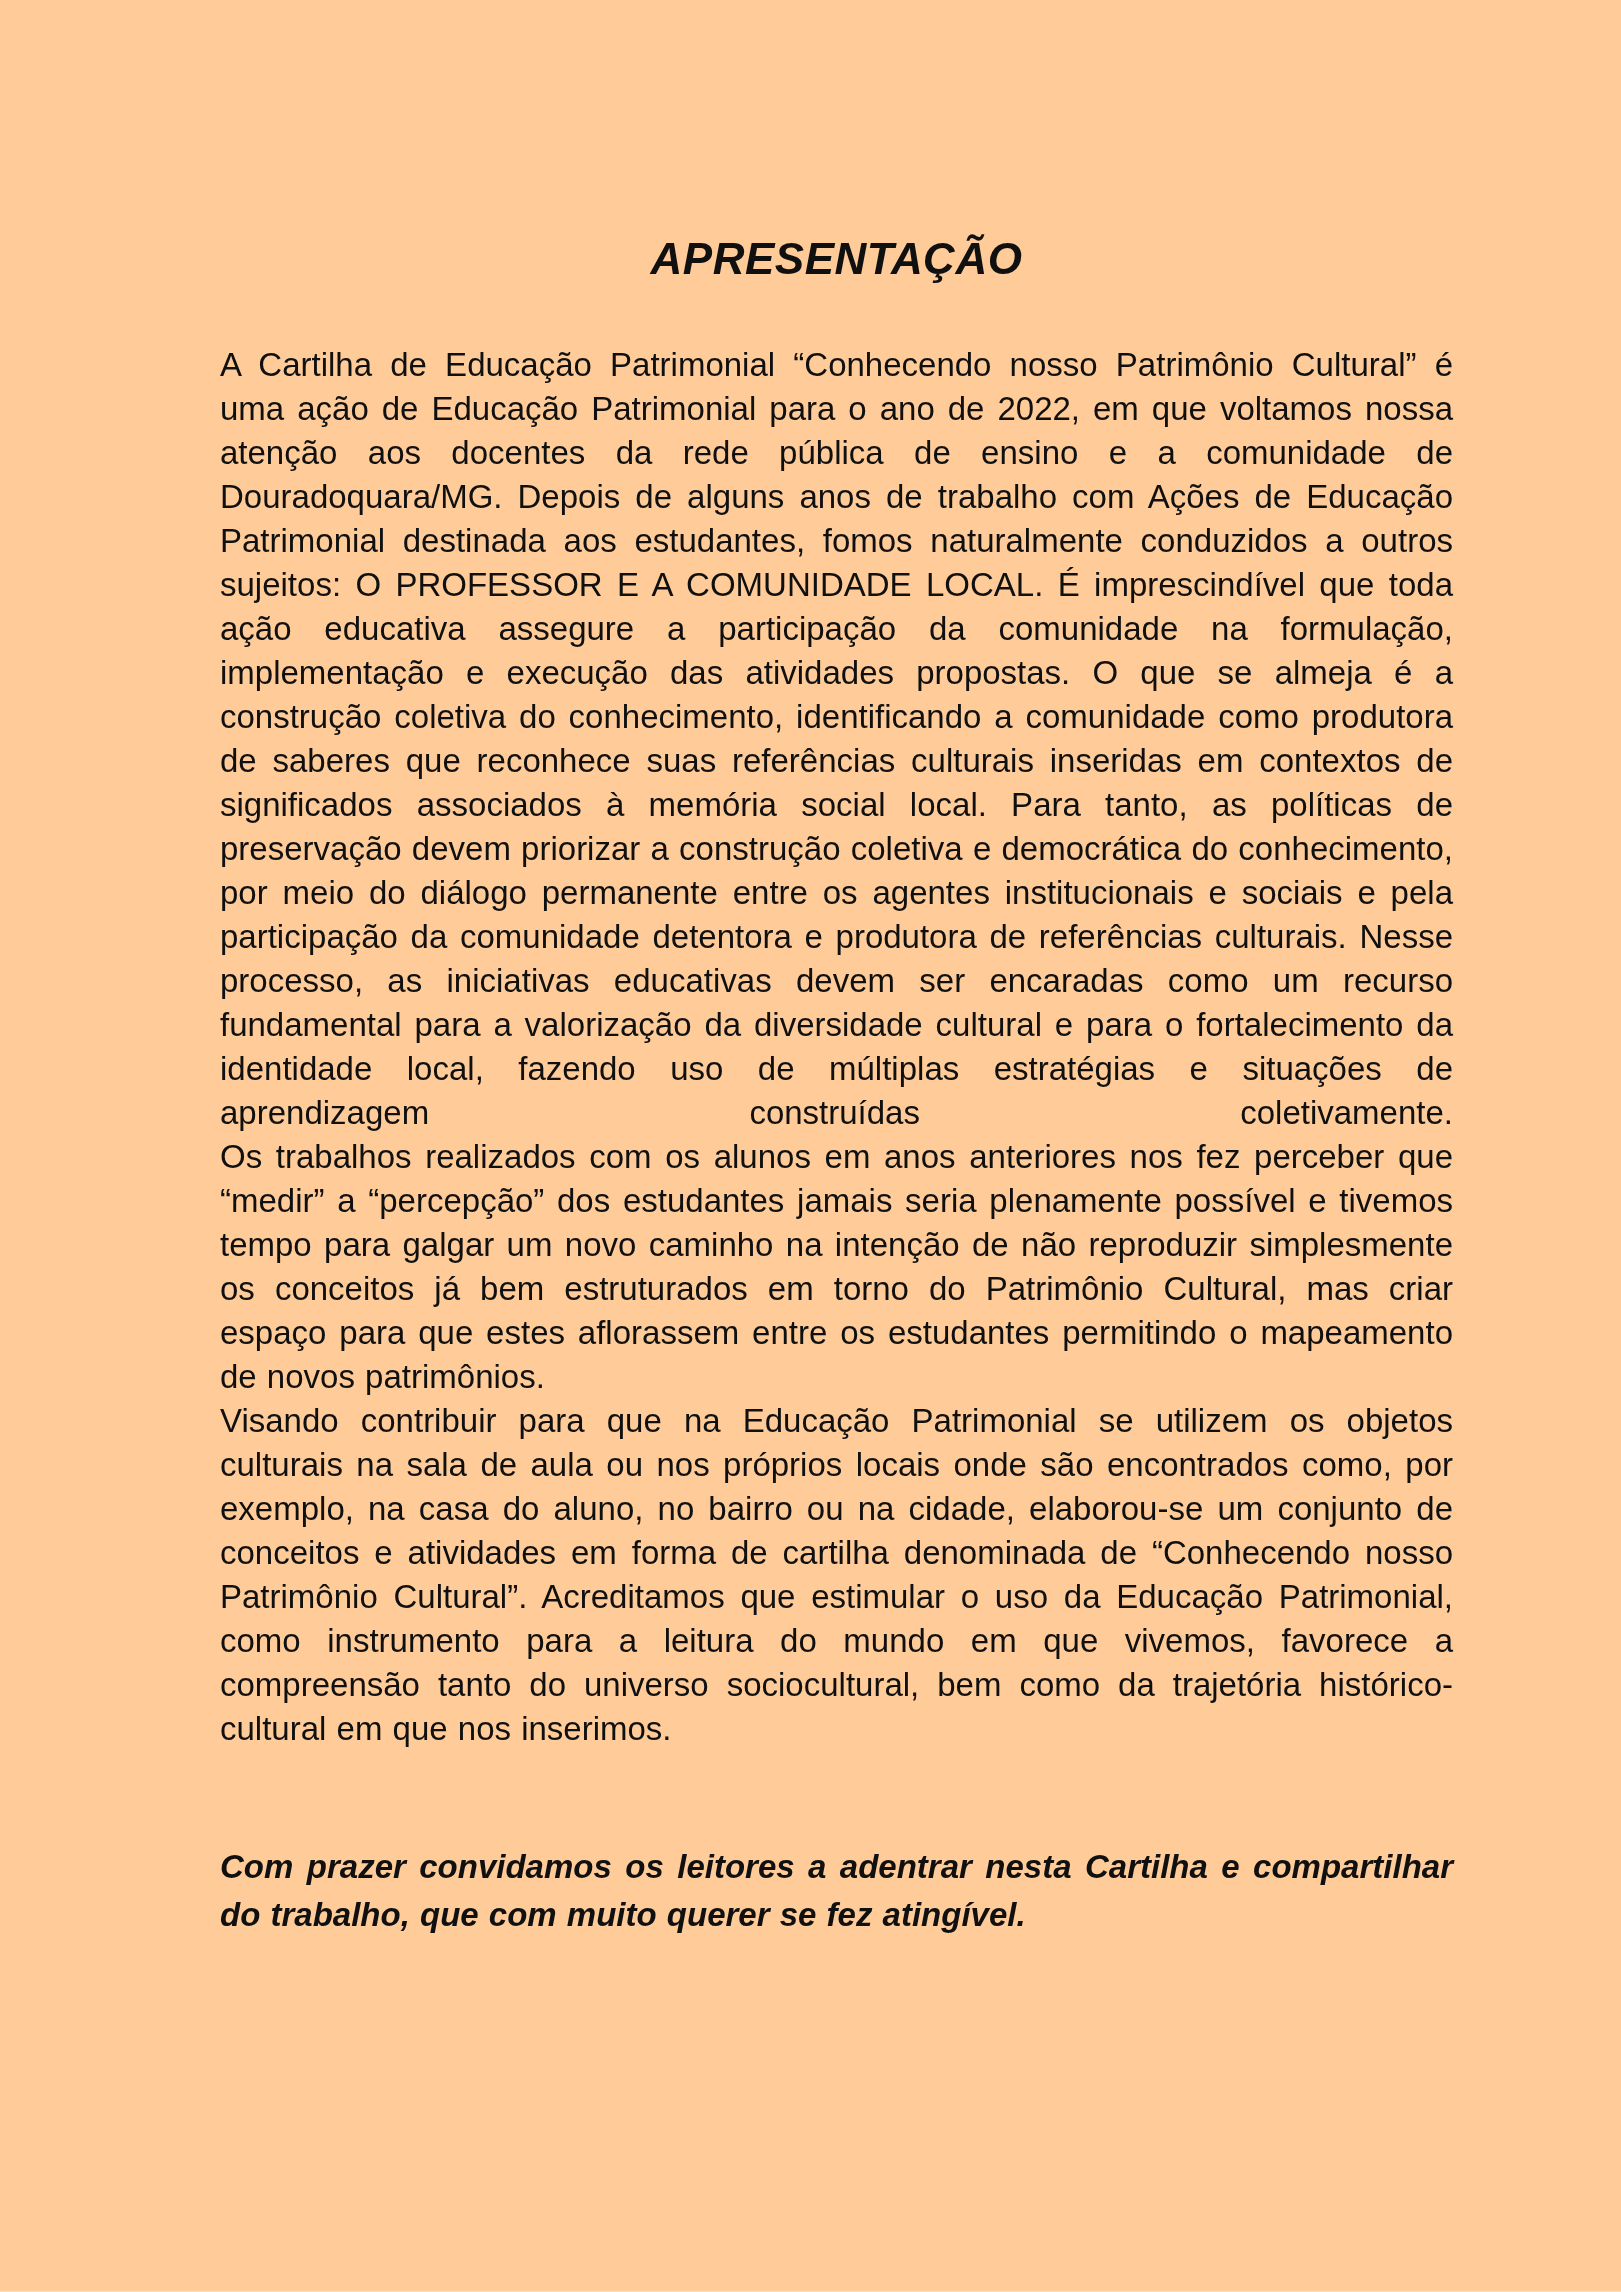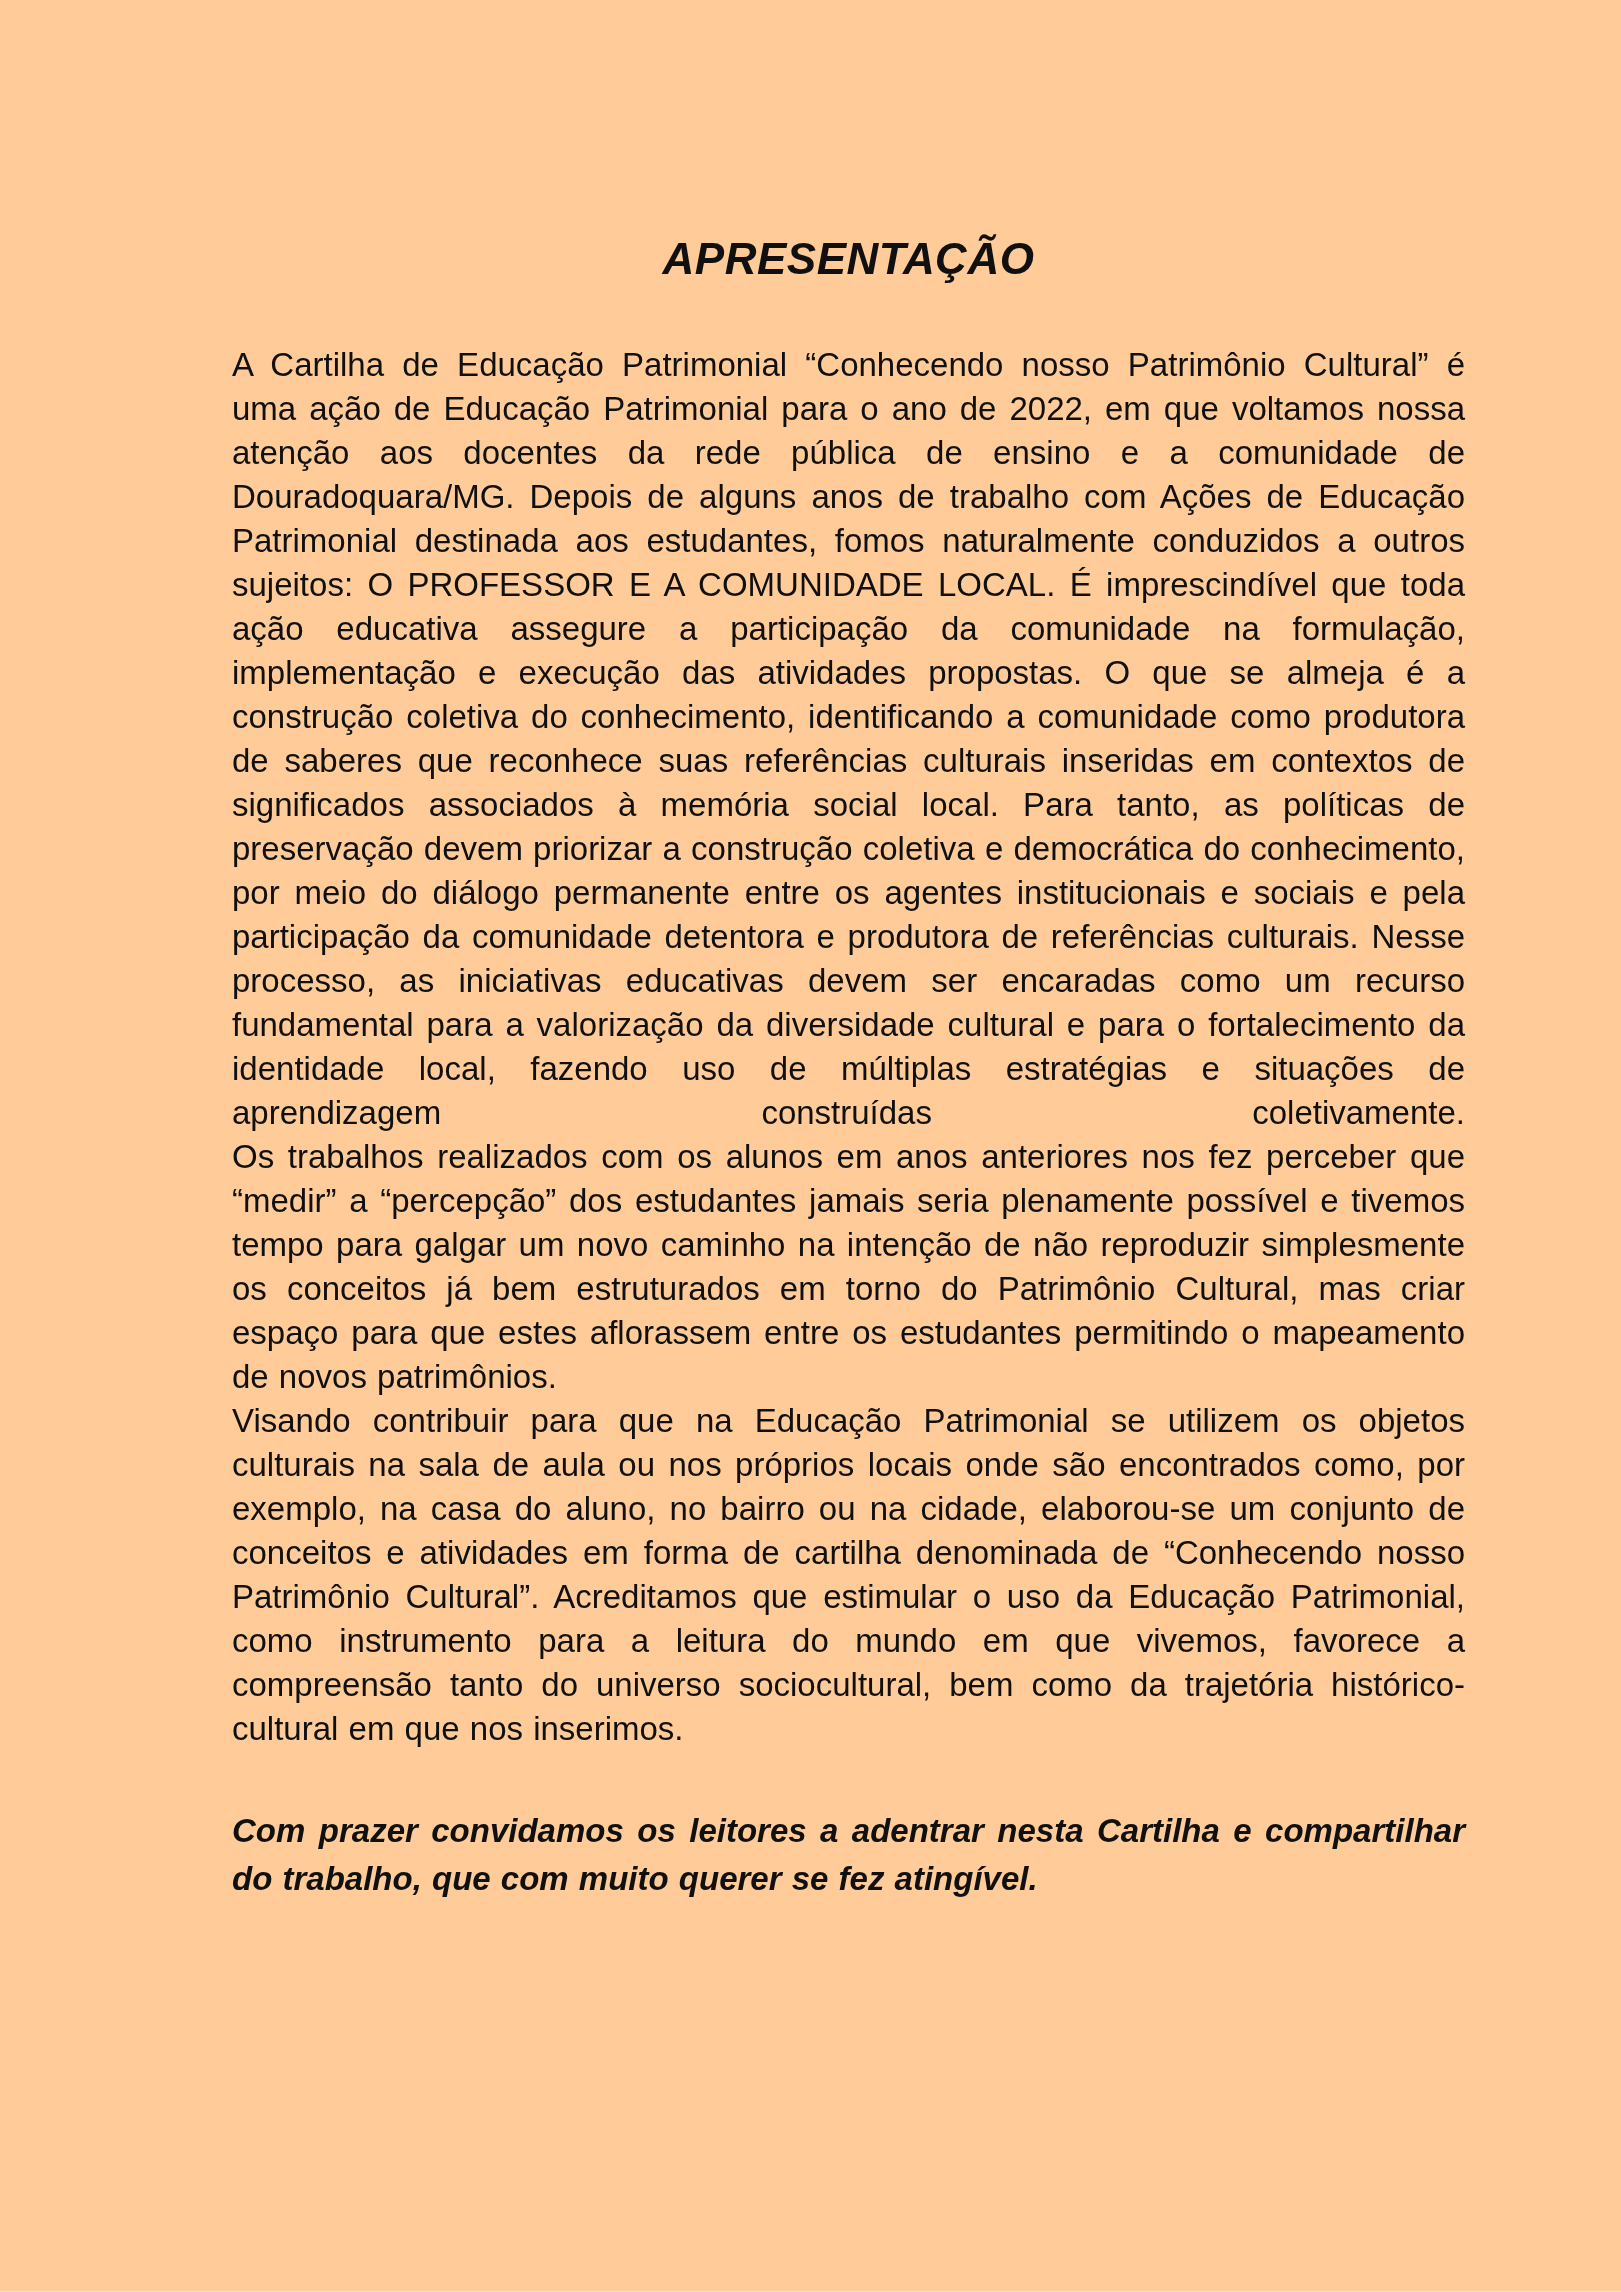--- a/index.html
+++ b/index.html
@@ -14,21 +14,21 @@
     position: relative;
     width: 1621px;
     height: 2293px;
     background: var(--bg, #FFCC99);
     color: var(--fg, #101010);
     font-family: "Liberation Sans", sans-serif;
     overflow: hidden;
   }
   .content {
     position: absolute;
-    left: 232px;
+    left: 220px;
     top: 0;
     width: 1233px;
   }
   .title {
     margin: 232px 0 0 0;
     padding: 0;
     text-align: center;
     font-size: 44px;
     line-height: 53px;
     font-weight: bold;
@@ -43,21 +43,21 @@
     padding: 0;
     font-size: 33px;
     line-height: 44px;
     text-align: justify;
     word-spacing: 1px;
   }
   .para.justify-last {
     text-align-last: justify;
   }
   .closing {
-    margin: 56px 0 0 0;
+    margin: 92px 0 0 0;
     padding: 0;
     font-size: 33px;
     line-height: 48px;
     font-weight: bold;
     font-style: italic;
     text-align: justify;
     word-spacing: 1px;
   }
   .bottom-edge {
     position: absolute;

